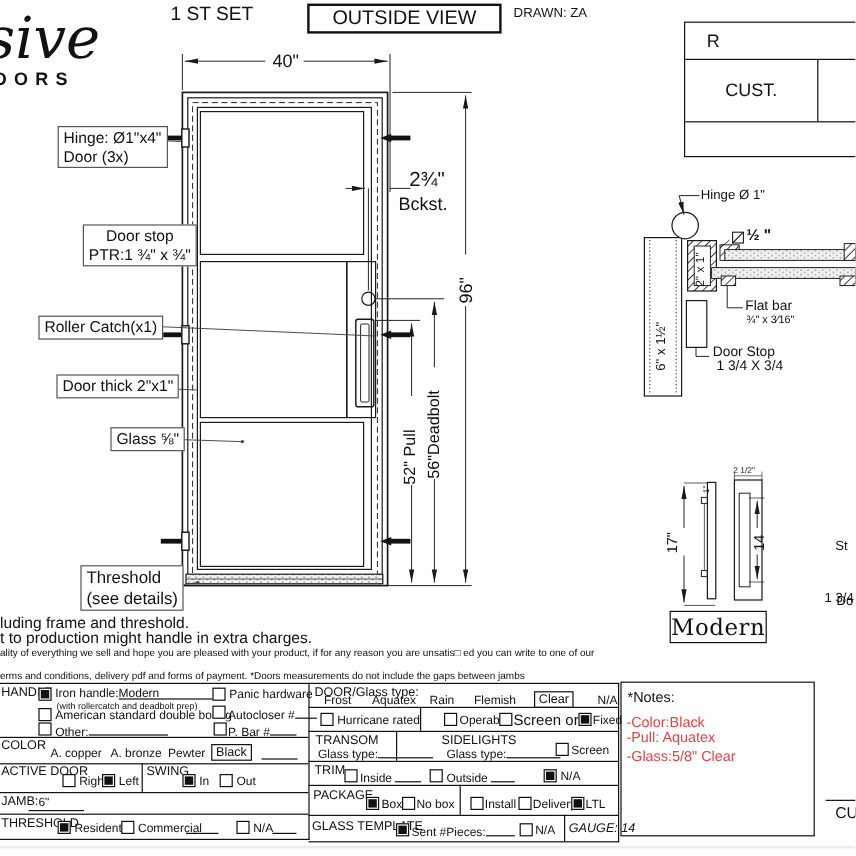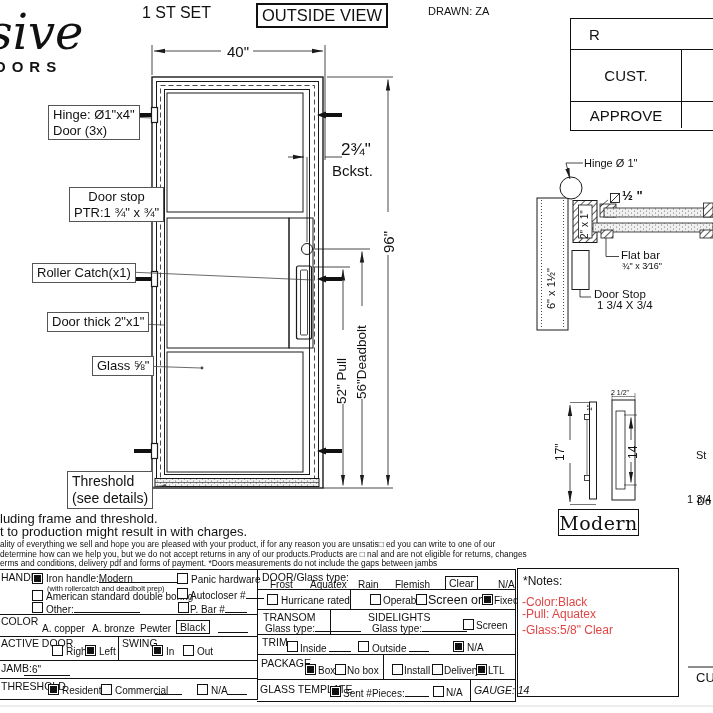--- a/index.html
+++ b/index.html
@@ -150,33 +150,32 @@
       <line x1="612" y1="393" x2="612" y2="400" stroke-width="0.5"></line>
       <line x1="635" y1="393" x2="635" y2="400" stroke-width="0.5"></line>
     </g>
 
     <line x1="688" y1="667" x2="713" y2="667" stroke="#1a1a1a" stroke-width="1"></line>
   </svg>
 
   <div class="abs" style="left:-12px;top:4px;font-family:'DejaVu Serif',serif;font-style:italic;font-size:48px;">sive</div>
   <div class="abs" style="left:-6px;top:58px;font-size:15px;font-weight:bold;letter-spacing:6px;">OORS</div>
   <div class="abs" style="left:142px;top:4px;font-size:16px;">1 ST SET</div>
-  <div class="abs" style="left:256px;top:3px;border:2px solid #111;padding:1px 4px;font-size:16.5px;">OUTSIDE VIEW</div>
+  <div class="abs" style="left:256px;top:3px;border:2px solid #111;padding:1px 19px;font-size:16.5px;">OUTSIDE VIEW</div>
   <div class="abs" style="left:428px;top:5px;font-size:11px;">DRAWN: ZA</div>
 
   <div class="abs info-table" style="left:570px;top:18px;width:170px;height:111px;border:1.5px solid #111;">
     <div class="info-row" style="height:30px;">
       <div class="info-value">R</div>
     </div>
     <div class="info-row" style="height:51px;">
       <div class="info-label">CUST.</div>
       <div class="info-value"></div>
     </div>
     <div class="info-row" style="height:26px;">
-      <div class="info-label">APPROVE</div>
       <div class="info-value"></div>
     </div>
   </div>
 
   <div class="abs" style="left:224px;top:43px;font-size:15px;background:#fff;padding:0 3px;">40"</div>
   <div class="vt" style="left:380px;top:253px;font-size:15px;">96"</div>
   <div class="vt" style="left:334px;top:404px;font-size:13.5px;">52" Pull</div>
   <div class="vt" style="left:354px;top:399px;font-size:13.5px;">56"Deadbolt</div>
   <div class="abs" style="left:341px;top:140px;font-size:17px;">2¾"</div>
   <div class="abs" style="left:332px;top:162px;font-size:15px;">Bckst.</div>
@@ -211,23 +210,22 @@
   <div class="vt" style="left:586px;top:411px;font-size:7px;">1"</div>
   <div class="abs" style="left:611px;top:389px;font-size:7px;">2 1/2"</div>
   <div class="abs" style="left:558px;top:509px;width:79px;height:25px;border:1.5px solid #111;display:flex;align-items:center;justify-content:center;font-family:'DejaVu Serif',serif;font-size:19px;letter-spacing:0.5px;">Modern</div>
 
   <div class="abs" style="left:696px;top:449px;font-size:11px;">St</div>
   <div class="abs" style="left:687px;top:482px;font-size:11px;margin-top:11px;">1 3/4</div>
   <div class="abs" style="left:697px;top:495px;font-size:11px;">Do</div>
   <div class="abs" style="left:696px;top:670px;font-size:13px;">CU</div>
 
   <div class="abs" style="left:0;top:511px;font-size:13px;">luding frame and threshold.</div>
-  <div class="abs" style="left:0;top:524px;font-size:13px;">t to production might result in with charges.</div>
+  <div class="abs" style="left:0;top:524px;font-size:13px;">t to production might handle in extra charges.</div>
   <div class="abs" style="left:0;top:539px;font-size:8.3px;">ality of everything we sell and hope you are pleased with your product, if for any reason you are unsatis□ ed you can write to one of our</div>
-  <div class="abs" style="left:0;top:548.5px;font-size:8.3px;">determine how can we help you, but we do not accept returns in any of our products.Products are □ nal and are not eligible for returns, changes</div>
   <div class="abs" style="left:0;top:558px;font-size:8.3px;">erms and conditions, delivery pdf and forms of payment. *Doors measurements do not include the gaps between jambs</div>
 
   <div class="form-box" style="left:0;top:569px;width:257px;height:129px;border-left:none;">
     <div class="hline" style="top:44px;"></div>
     <div class="hline" style="top:66px;"></div>
     <div class="hline" style="top:90px;"></div>
     <div class="hline" style="top:108px;"></div>
     <div class="vline" style="left:118px;top:66px;height:24px;"></div>
 
     <div class="ft" style="left:1px;top:1px;">HANDLE</div>

